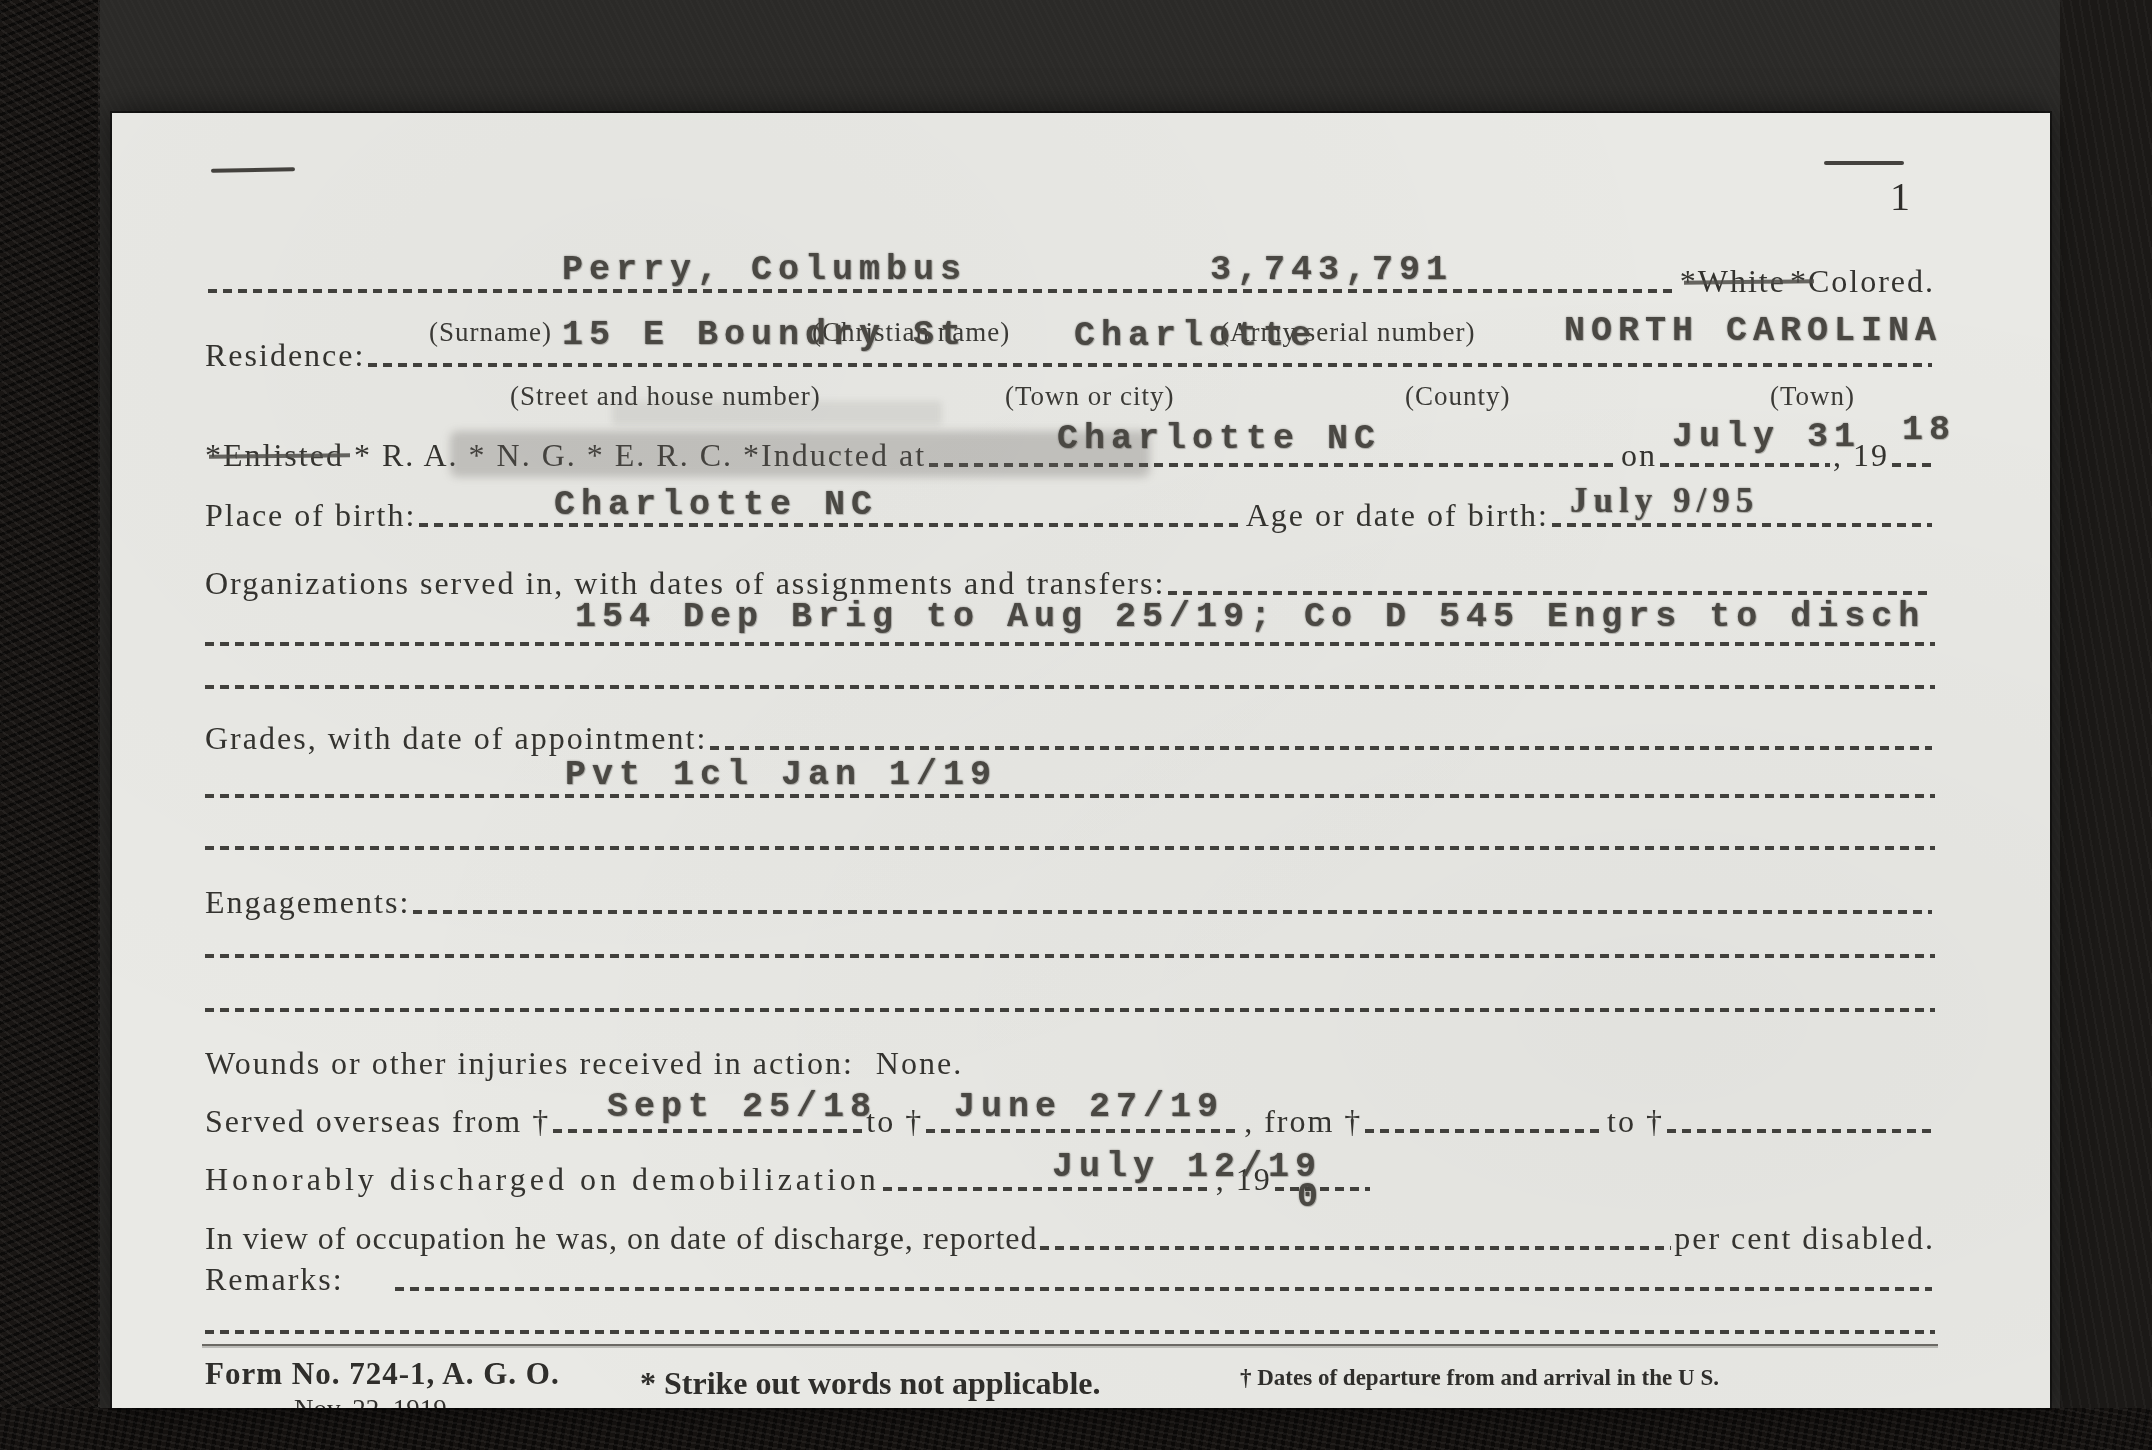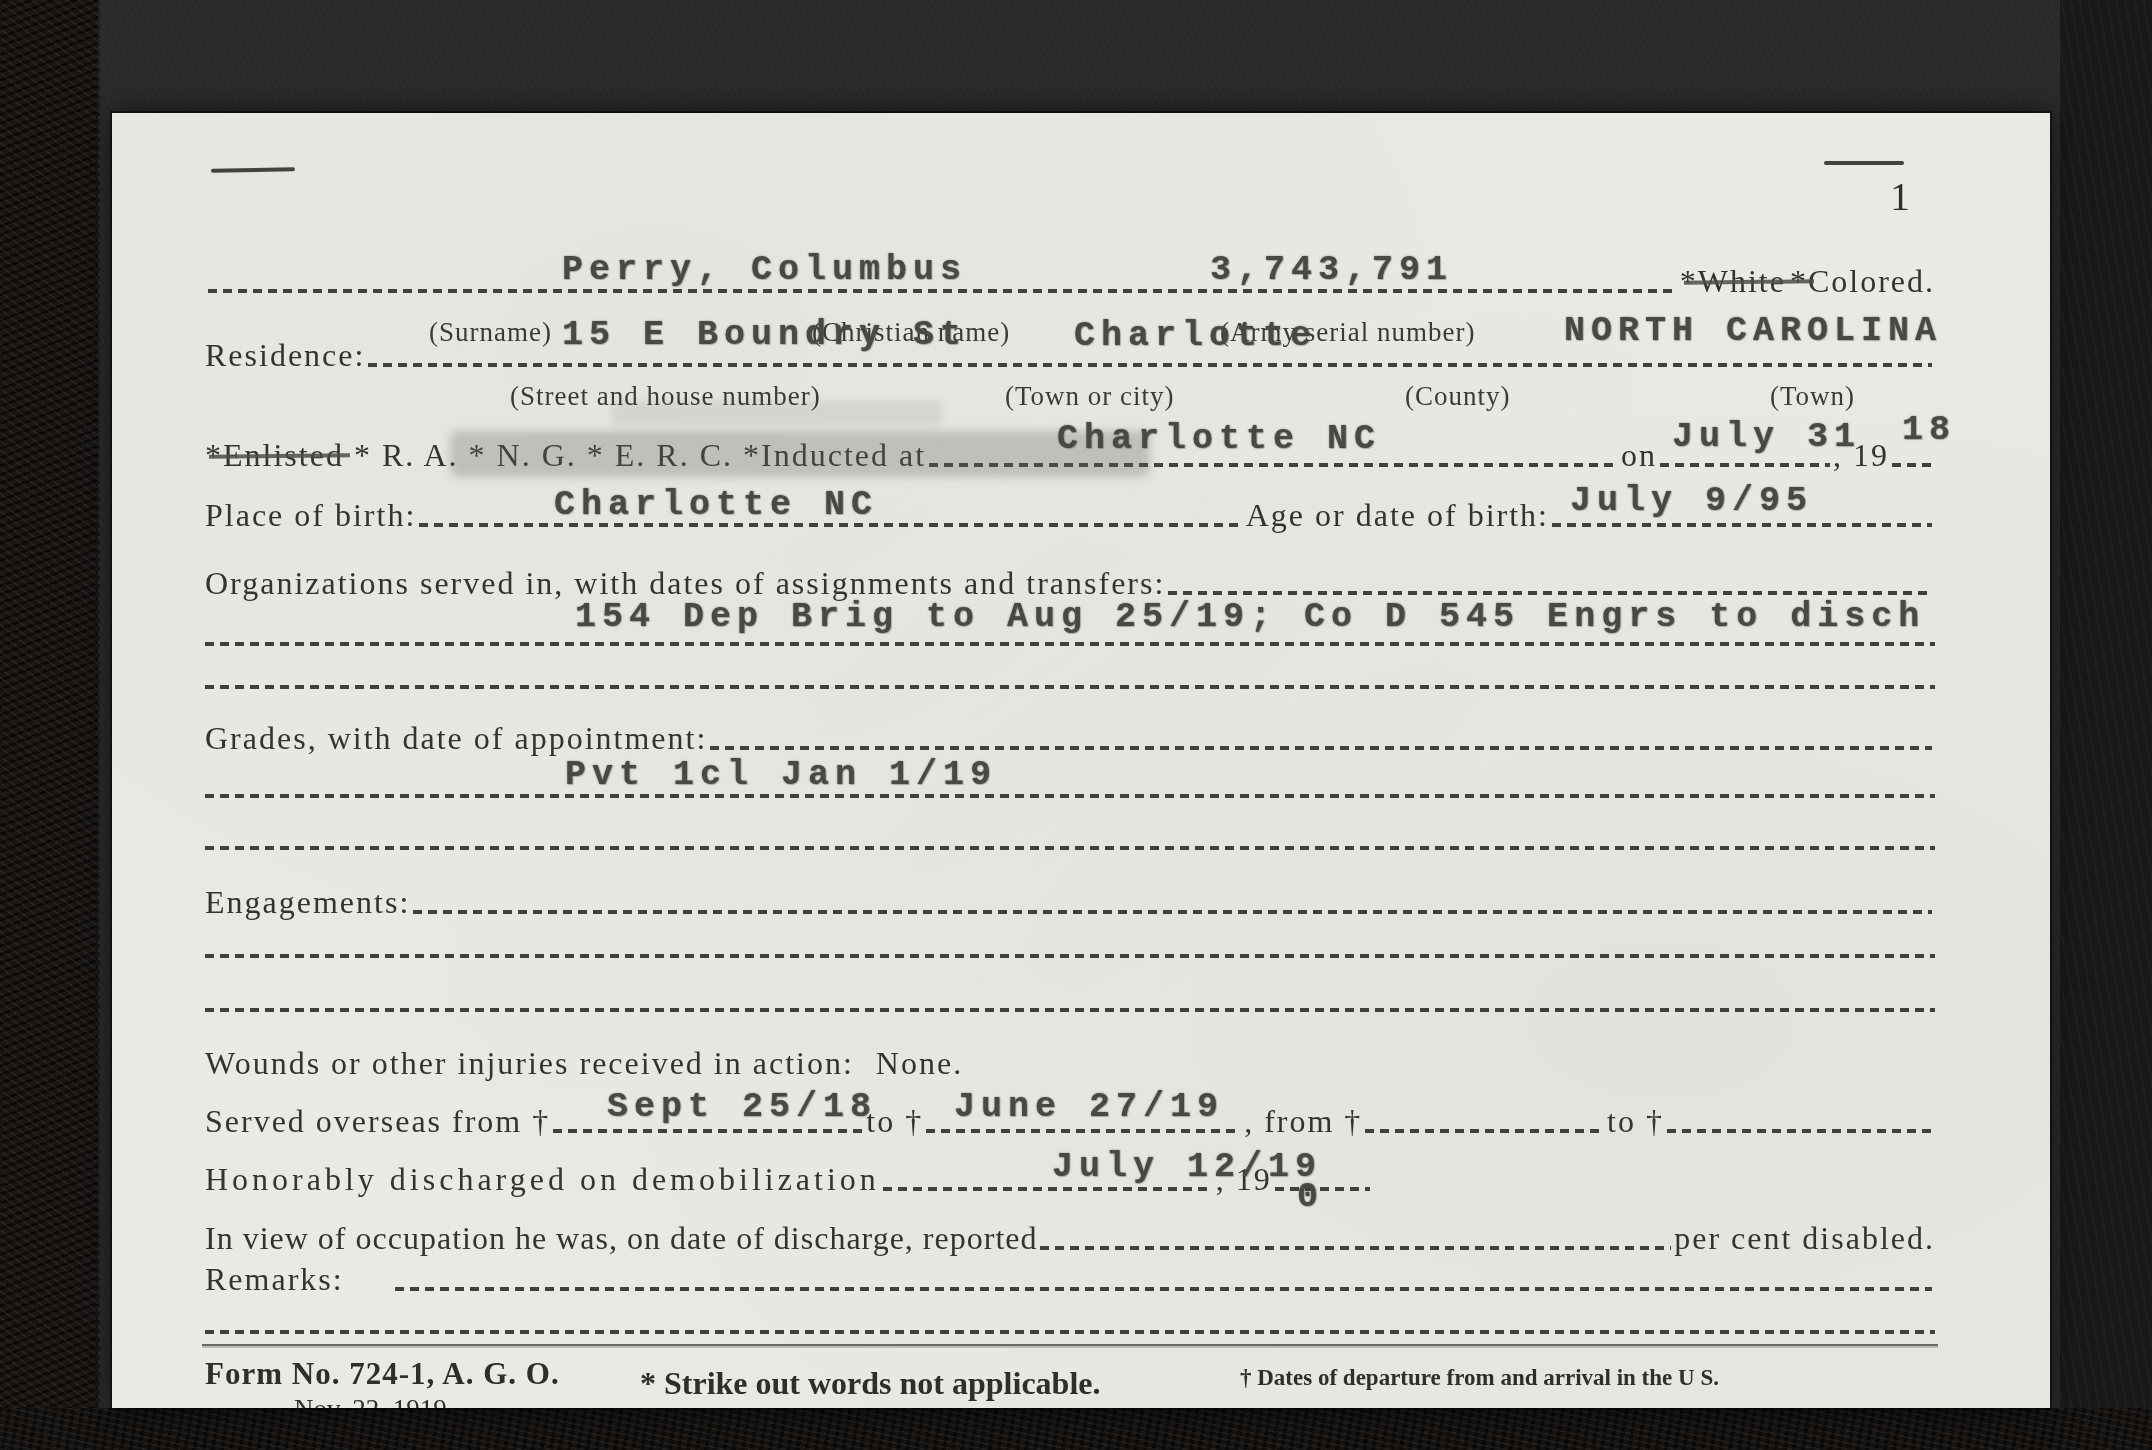--- a/index.html
+++ b/index.html
@@ -126,21 +126,21 @@
     <div class="t" style="left:1560px;top:306px;">July 31</div>
     <div class="t" style="left:1790px;top:299px;">18</div>
 
     <div class="row" style="top:382px;">
       <span class="p">Place of birth:</span>
       <div class="dots"></div>
       <span class="p">Age or date of birth:</span>
       <div class="dots fx" style="width:380px;"></div>
     </div>
     <div class="t" style="left:442px;top:374px;">Charlotte NC</div>
-    <div class="t" style="left:1458px;top:370px;">July 9/95</div>
+    <div class="t" style="left:1458px;top:370px;font-family:Liberation Serif, serif;">July 9/95</div>
 
     <div class="row" style="top:450px;">
       <span class="p">Organizations served in, with dates of assignments and transfers:</span>
       <div class="dots"></div>
     </div>
     <div class="t" style="left:463px;top:486px;">154 Dep Brig to Aug 25/19; Co D 545 Engrs to disch</div>
     <div class="ruleline" style="top:529px;"></div>
     <div class="ruleline" style="top:572px;"></div>
 
     <div class="row" style="top:605px;">

